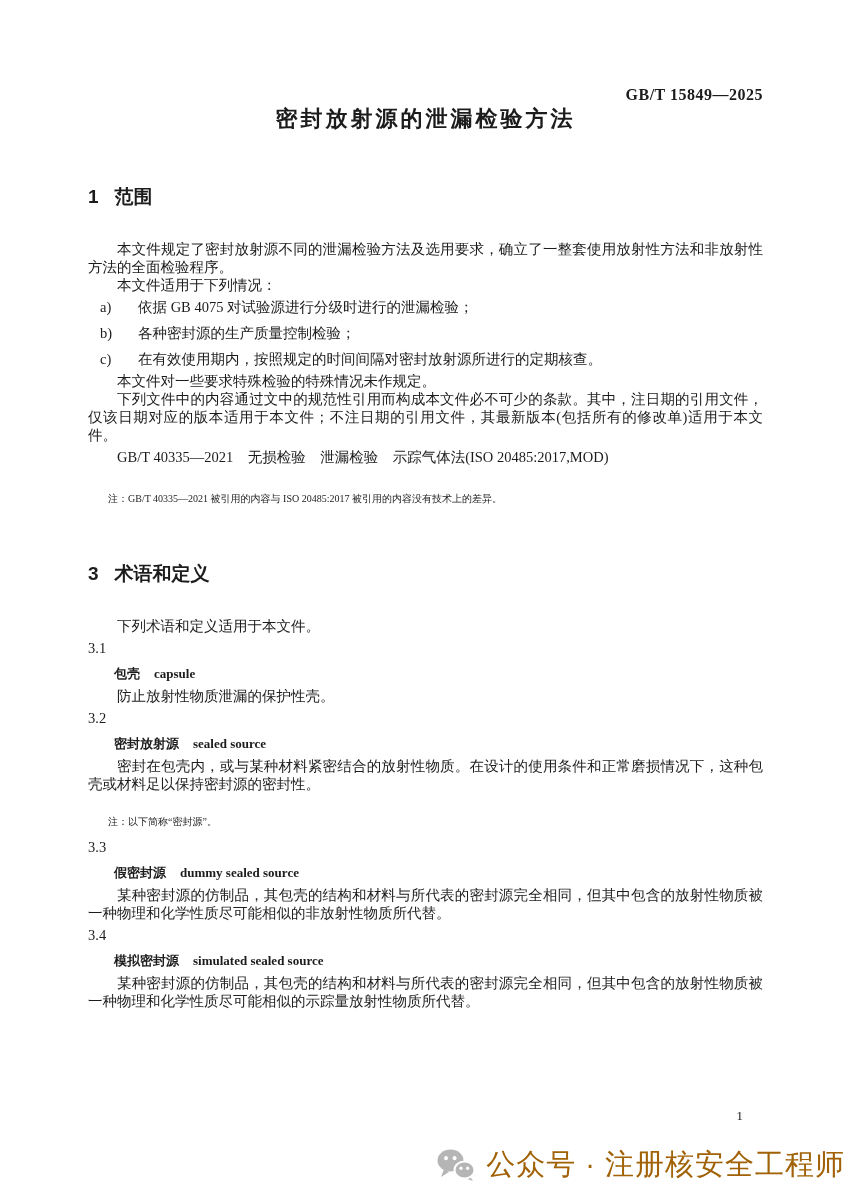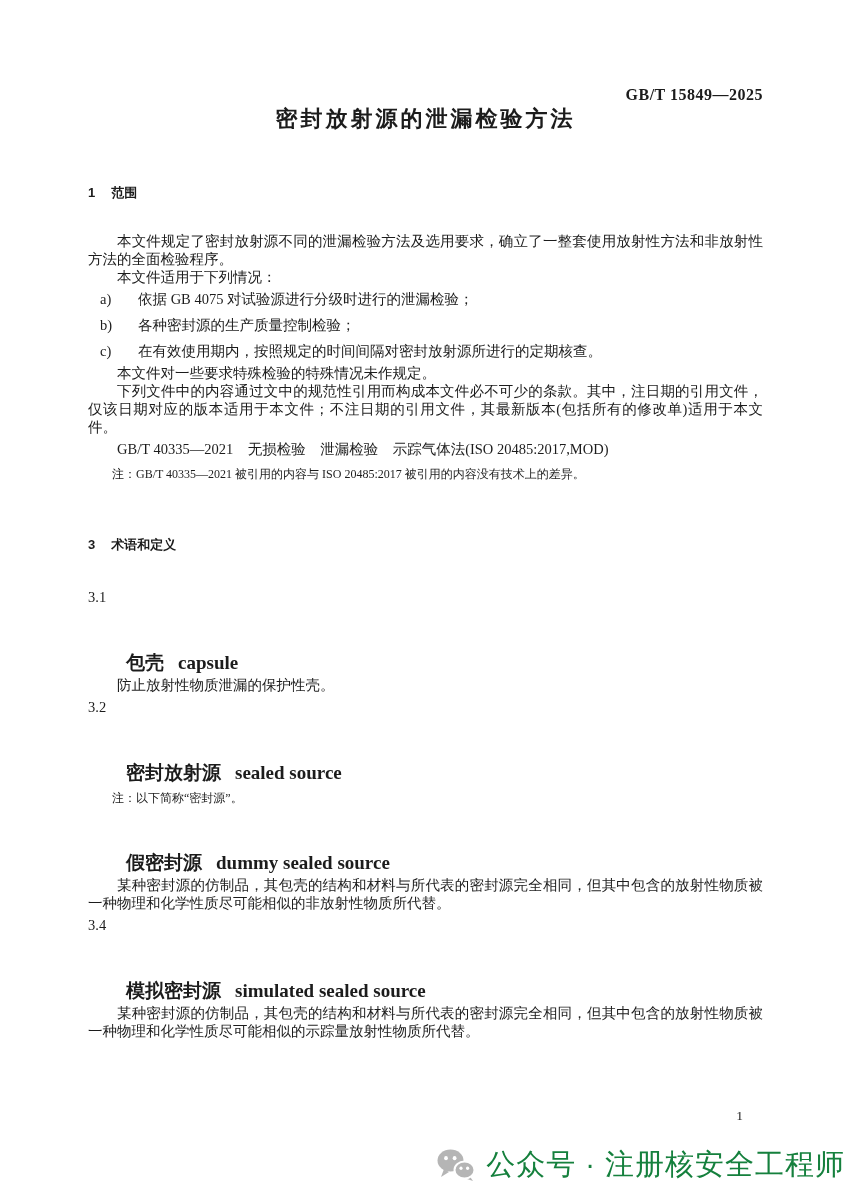--- a/index.html
+++ b/index.html
@@ -26,21 +26,21 @@
     font-family:"Liberation Sans", sans-serif;
     font-weight:bold;
     font-size:22px;
     letter-spacing:3px;
   }
   .sec-heading {
     margin-top:50px;
     margin-bottom:30px;
     font-family:"Liberation Sans", sans-serif;
     font-weight:bold;
-    font-size:13px;
+    font-size:19px;
   }
   .sec-heading .sec-num { margin-right:16px; }
   .body-p {
     font-size:14.5px;
     line-height:18px;
     text-align:justify;
   }
   .indent { text-indent:2em; }
   .list-item {
     display:flex;
@@ -48,46 +48,46 @@
     line-height:26px;
   }
   .list-item .marker { padding-left:12px; width:50px; flex-shrink:0; }
   .list-item .li-text { flex:1; text-align:justify; }
   .ref-line {
     font-size:14.5px;
     line-height:26px;
     padding-left:2em;
   }
   .note {
-    font-size:12px;
+    font-size:10px;
     line-height:24px;
     padding-left:2em;
+    margin-top:17px;
   }
   .term-num { font-size:14.5px; line-height:26px; }
   .term-line {
-    font-size:19px;
+    font-size:13px;
     line-height:26px;
     padding-left:2em;
     font-weight:bold;
-    margin-top:40px;
   }
   .term-zh { font-family:"Liberation Sans", sans-serif; }
   .term-en { font-family:"Liberation Serif", serif; margin-left:14px; }
   .page-number {
     position:absolute;
     right:106px; bottom:72px;
     font-size:13.5px;
   }
   .footer {
     position:absolute;
     right:4px; bottom:11px;
     display:flex;
     align-items:center;
     gap:10px;
-    color:#15803d;
+    color:#a16207;
     font-family:"Liberation Sans", sans-serif;
     font-size:29px;
     letter-spacing:1px;
   }
   .wechat-icon { display:block; }
 </style>
 </head>
 <body>
 
 <div class="page">
@@ -116,33 +116,36 @@
     </div>
     <p class="body-p indent">本文件对一些要求特殊检验的特殊情况未作规定。</p>
 
     <p class="body-p indent">下列文件中的内容通过文中的规范性引用而构成本文件必不可少的条款。其中，注日期的引用文件，仅该日期对应的版本适用于本文件；不注日期的引用文件，其最新版本(包括所有的修改单)适用于本文件。</p>
     <div class="ref-line">GB/T 40335—2021　无损检验　泄漏检验　示踪气体法(ISO 20485:2017,MOD)</div>
     <div class="note">注：GB/T 40335—2021 被引用的内容与 ISO 20485:2017 被引用的内容没有技术上的差异。</div>
 
     <div class="sec-heading">
       <span class="sec-num">3</span><span>术语和定义</span>
     </div>
+    <p class="body-p indent">下列术语和定义适用于本文件。</p>
 
     <div class="term-num">3.1</div>
     <div class="term-line">
       <span class="term-zh">包壳</span><span class="term-en">capsule</span>
     </div>
     <p class="body-p indent">防止放射性物质泄漏的保护性壳。</p>
 
     <div class="term-num">3.2</div>
     <div class="term-line">
       <span class="term-zh">密封放射源</span><span class="term-en">sealed source</span>
     </div>
+    <p class="body-p indent">密封在包壳内，或与某种材料紧密结合的放射性物质。在设计的使用条件和正常磨损情况下，这种包壳或材料足以保持密封源的密封性。</p>
     <div class="note">注：以下简称“密封源”。</div>
 
+    <div class="term-num">3.3</div>
     <div class="term-line">
       <span class="term-zh">假密封源</span><span class="term-en">dummy sealed source</span>
     </div>
     <p class="body-p indent">某种密封源的仿制品，其包壳的结构和材料与所代表的密封源完全相同，但其中包含的放射性物质被一种物理和化学性质尽可能相似的非放射性物质所代替。</p>
 
     <div class="term-num">3.4</div>
     <div class="term-line">
       <span class="term-zh">模拟密封源</span><span class="term-en">simulated sealed source</span>
     </div>
     <p class="body-p indent">某种密封源的仿制品，其包壳的结构和材料与所代表的密封源完全相同，但其中包含的放射性物质被一种物理和化学性质尽可能相似的示踪量放射性物质所代替。</p>

